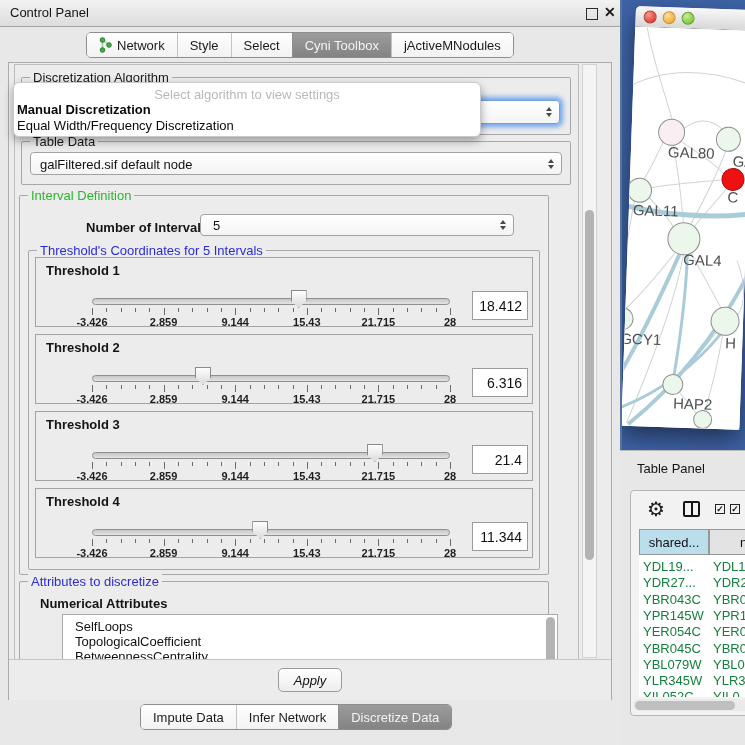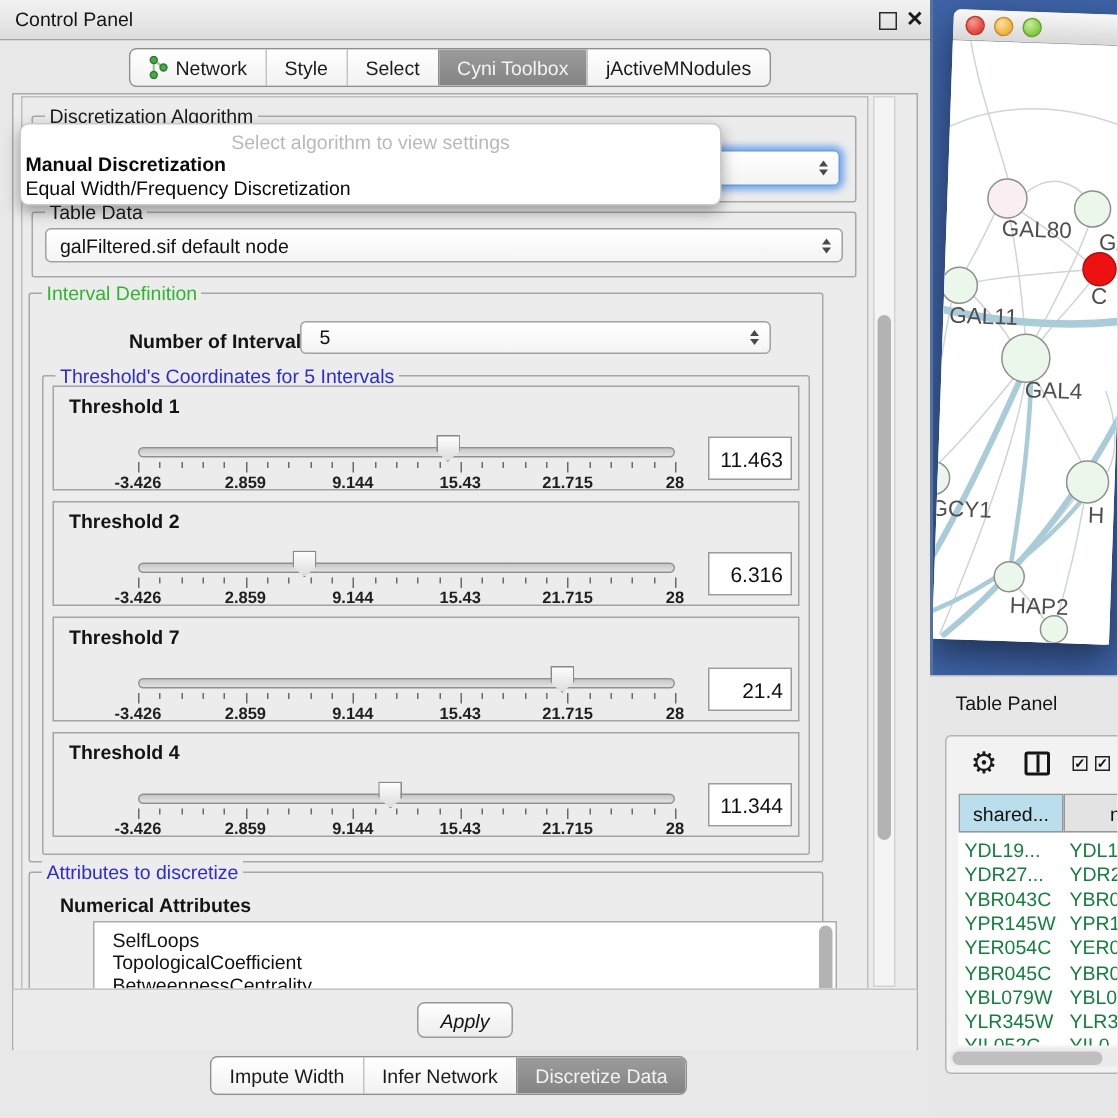--- a/index.html
+++ b/index.html
@@ -214,21 +214,21 @@
                     <div class="tick" style="left: 329.4px;"></div>
                     <div class="tick" style="left: 343.7px;"></div>
                     <div class="tick major" style="left: 358px;"></div>
                   </div>
                   <div class="tick-label" style="left: 56px;">-3.426</div>
                   <div class="tick-label" style="left: 127.6px;">2.859</div>
                   <div class="tick-label" style="left: 199.2px;">9.144</div>
                   <div class="tick-label" style="left: 270.8px;">15.43</div>
                   <div class="tick-label" style="left: 342.4px;">21.715</div>
                   <div class="tick-label" style="left: 414px;">28</div>
-                  <div class="thr-value">11.463</div>
+                  <div class="thr-value">18.412</div>
                 </div>
                 <div class="thr-panel" style="top: 83px;">
                   <div class="thr-title">Threshold 2</div>
                   <div class="thr-track"></div>
                   <div class="thr-thumb" style="left: 159px;"></div>
                   <div class="thr-ticks">
                     <div class="tick major" style="left: 0px;"></div>
                     <div class="tick" style="left: 14.3px;"></div>
                     <div class="tick" style="left: 28.6px;"></div>
                     <div class="tick" style="left: 43px;"></div>
@@ -257,21 +257,21 @@
                   </div>
                   <div class="tick-label" style="left: 56px;">-3.426</div>
                   <div class="tick-label" style="left: 127.6px;">2.859</div>
                   <div class="tick-label" style="left: 199.2px;">9.144</div>
                   <div class="tick-label" style="left: 270.8px;">15.43</div>
                   <div class="tick-label" style="left: 342.4px;">21.715</div>
                   <div class="tick-label" style="left: 414px;">28</div>
                   <div class="thr-value">6.316</div>
                 </div>
                 <div class="thr-panel" style="top: 160px;">
-                  <div class="thr-title">Threshold 7</div>
+                  <div class="thr-title">Threshold 3</div>
                   <div class="thr-track"></div>
                   <div class="thr-thumb" style="left: 330.8px;"></div>
                   <div class="thr-ticks">
                     <div class="tick major" style="left: 0px;"></div>
                     <div class="tick" style="left: 14.3px;"></div>
                     <div class="tick" style="left: 28.6px;"></div>
                     <div class="tick" style="left: 43px;"></div>
                     <div class="tick" style="left: 57.3px;"></div>
                     <div class="tick major" style="left: 71.6px;"></div>
                     <div class="tick" style="left: 85.9px;"></div>
@@ -375,21 +375,21 @@
       </div>
 
       <div class="apply-row">
         <div class="apply-btn">Apply</div>
       </div>
     </div>
 
     <div class="bottom-tabbar">
       <div class="tabgroup" id="bottom-tabs">
           <div class="tab">
-            <span>Impute Width</span>
+            <span>Impute Data</span>
           </div>
           <div class="tab">
             <span>Infer Network</span>
           </div>
           <div class="tab sel">
             <span>Discretize Data</span>
           </div>
         </div>
     </div>
   </div>

